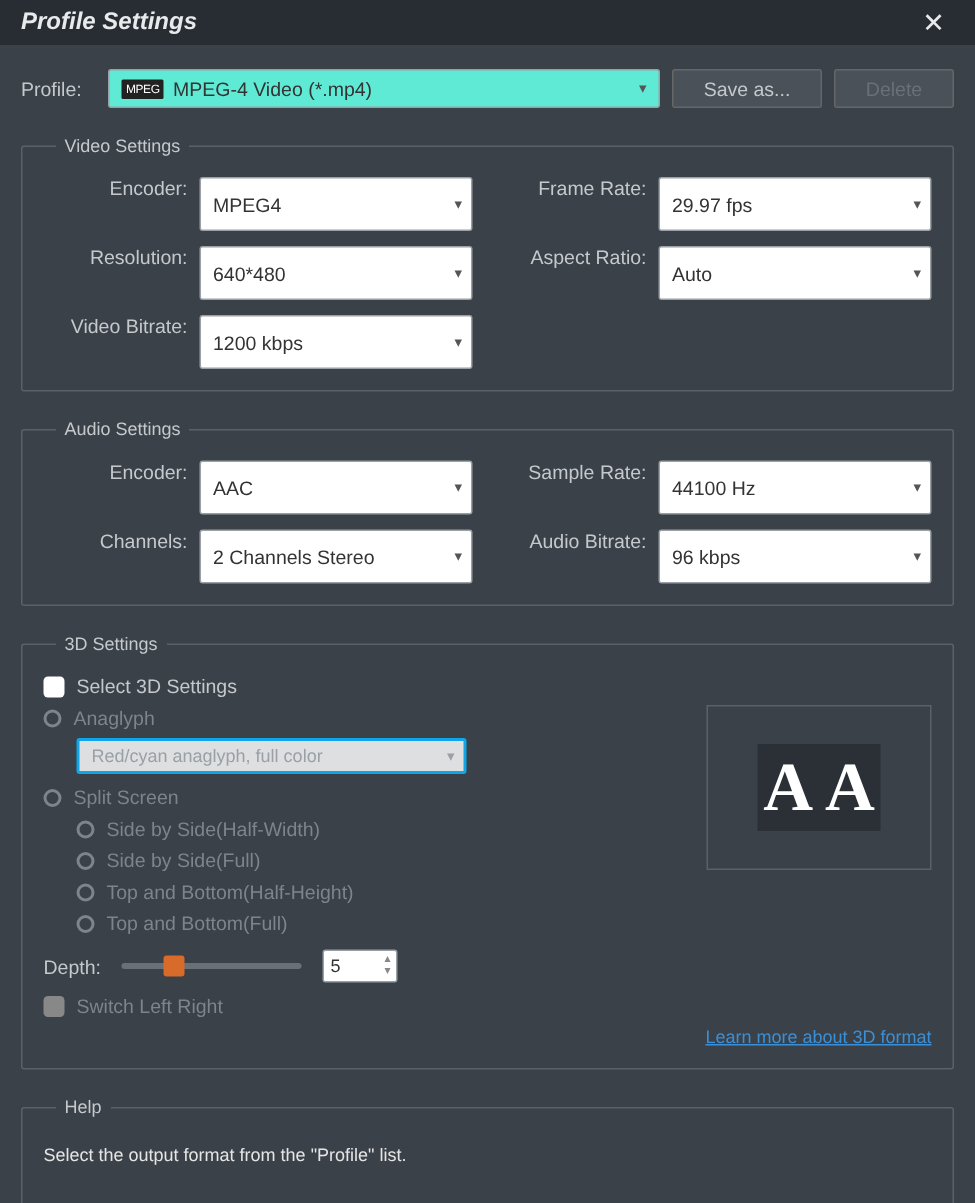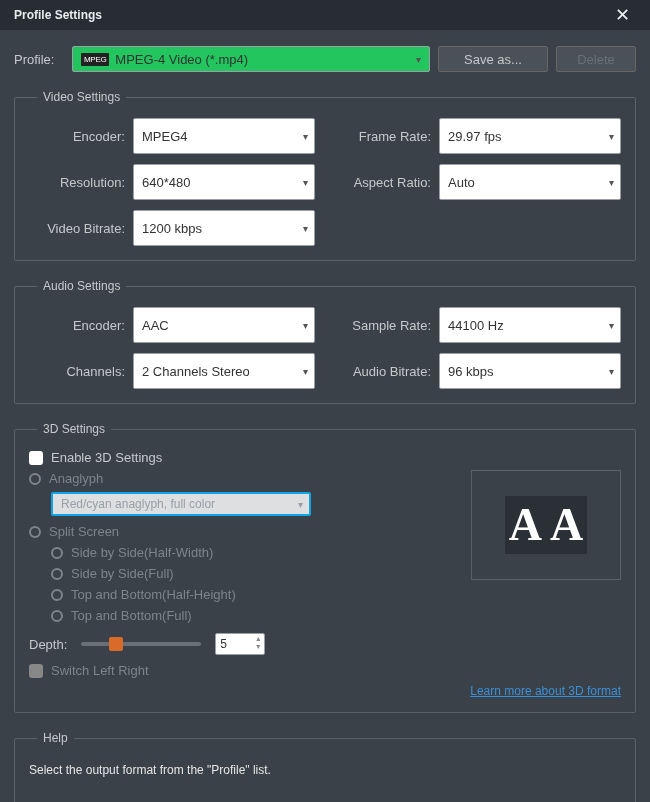--- a/index.html
+++ b/index.html
@@ -1,36 +1,36 @@
 <!DOCTYPE html>
 <html><head>
 <meta charset="utf-8">
 <style>
   * { box-sizing: border-box; margin: 0; padding: 0; font-family: Arial, sans-serif; }
   body { background: #3a4148; width: 650px; height: 802px; overflow: hidden; color: #c5c9cc; }
   .dialog { width: 650px; height: 802px; background: #3a4148; display: flex; flex-direction: column; }
   .titlebar { height: 44px; background: #272d33; display: flex; align-items: center; justify-content: space-between; padding: 0 14px; }
-  .titlebar .title { color: #e8eaec; font-size: 12px; font-weight: bold; }
+  .titlebar .title { color: #e8eaec; font-size: 16px; font-weight: bold; font-style: italic; }
   .close-x { color: #e8eaec; font-size: 18px; cursor: pointer; padding: 4px 6px; }
   .body { flex: 1; padding: 16px 14px 12px 14px; display: flex; flex-direction: column; gap: 18px; }
   .profile-row { display: flex; align-items: center; gap: 8px; }
   .profile-row .lbl { font-size: 13px; color: #c5c9cc; width: 50px; }
-  .profile-select { flex: 1; height: 26px; background: #22c55e; border: 1px solid #9aa0a6; border-radius: 2px; display: flex; align-items: center; padding: 0 8px; font-size: 13px; color: #333; cursor: pointer; position: relative; }
+  .profile-select { flex: 1; height: 26px; background: #5eead4; border: 1px solid #9aa0a6; border-radius: 2px; display: flex; align-items: center; padding: 0 8px; font-size: 13px; color: #333; cursor: pointer; position: relative; }
   .profile-select .mpeg-icon { background: #222; color: #fff; font-size: 8px; padding: 2px 3px; margin-right: 6px; border-radius: 1px; letter-spacing: -0.3px; }
   .profile-select .arrow { position: absolute; right: 8px; top: 50%; transform: translateY(-50%); font-size: 10px; color: #555; }
   .btn { height: 26px; border: 1px solid #666; background: #4a5158; color: #c5c9cc; font-size: 13px; border-radius: 2px; cursor: pointer; padding: 0 14px; }
   .btn.disabled { color: #6a7078; cursor: default; }
-  .btn.save { width: 110px; }
+  .btn.save { width: 100px; }
   .btn.delete { width: 80px; }
 
   fieldset { border: 1px solid #5b6168; border-radius: 2px; padding: 14px 14px 14px 14px; }
   legend { font-size: 12px; color: #c5c9cc; padding: 0 6px; margin-left: 8px; }
 
   .grid2 { display: grid; grid-template-columns: 1fr 1fr; column-gap: 20px; row-gap: 10px; }
-  .field { display: flex; align-items: center; gap: 8px; }
+  .field { display: flex; align-items: flex-start; gap: 8px; }
   .field .flabel { width: 96px; text-align: right; font-size: 13px; color: #c5c9cc; }
   .select { flex: 1; height: 36px; background: #fff; border: 1px solid #9aa0a6; border-radius: 2px; display: flex; align-items: center; padding: 0 8px; font-size: 13px; color: #333; cursor: pointer; position: relative; }
   .select .arrow { position: absolute; right: 6px; top: 50%; transform: translateY(-50%); font-size: 10px; color: #555; }
 
   .d3 .chk-row { display: flex; align-items: center; gap: 8px; font-size: 13px; margin-bottom: 6px; }
   .d3 .chk { width: 14px; height: 14px; border-radius: 3px; background: #fff; display: inline-block; }
   .d3 .chk.dis { background: #888; }
   .d3 .radio { width: 12px; height: 12px; border-radius: 50%; border: 2px solid #7d848b; display: inline-block; }
   .d3 .disabled-text { color: #7d848b; }
   .d3 .indent1 { margin-left: 0px; }
@@ -152,21 +152,21 @@
             </div>
         </div>
       </div>
     </fieldset>
 
     <fieldset class="d3 d3-wrap">
       <legend>3D Settings</legend>
 
       <div class="chk-row">
         <span class="chk"></span>
-        <span>Enable 3D Settings</span>
+        <span>Select 3D Settings</span>
       </div>
 
       <div class="chk-row indent1">
         <span class="radio"></span>
         <span class="disabled-text">Anaglyph</span>
       </div>
       <div class="anaglyph-select">
         <span>Red/cyan anaglyph, full color</span>
         <span class="arrow">▾</span>
       </div>

